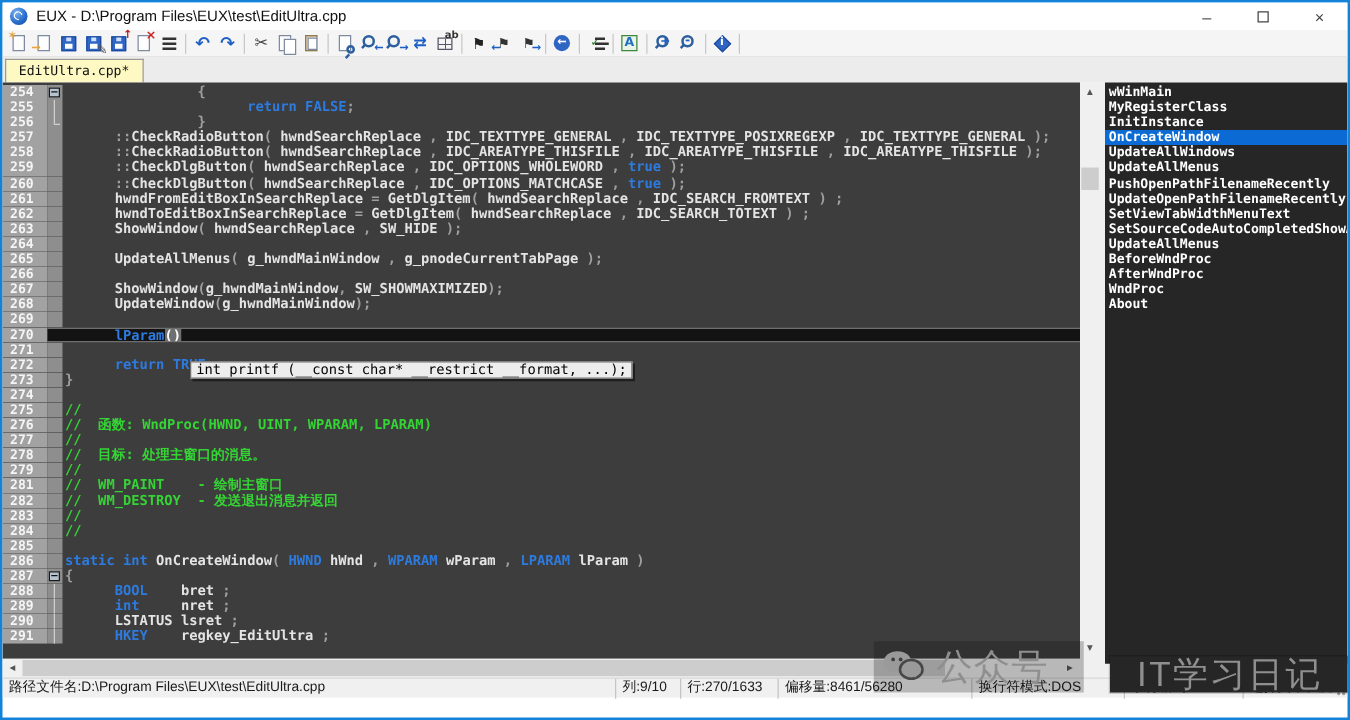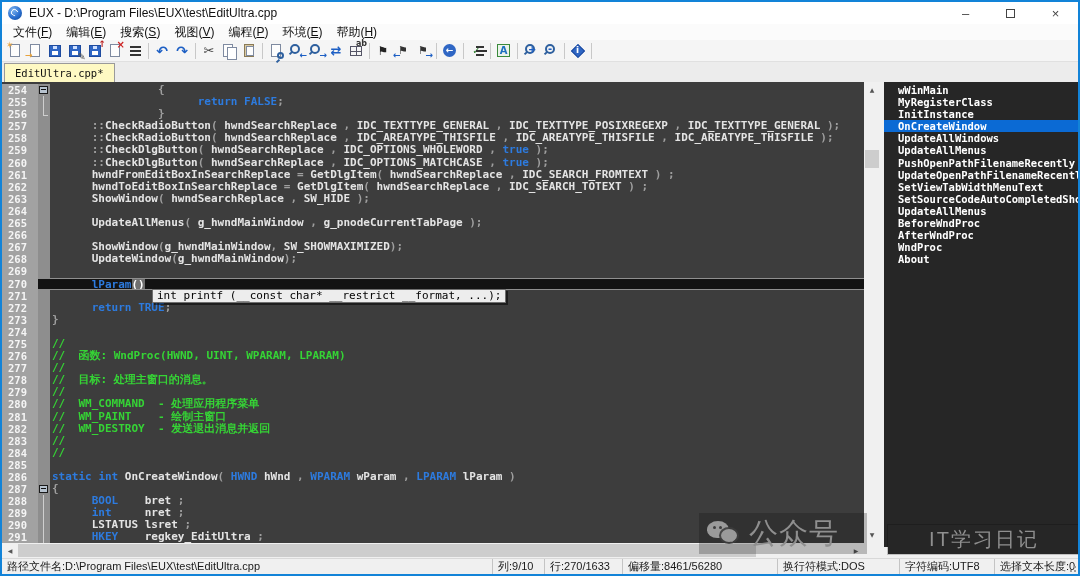--- a/index.html
+++ b/index.html
@@ -87,21 +87,21 @@
   .vscroll .bottom{position:absolute;bottom:0;left:0}
   .hscroll{height:15px;display:flex;background:#f0f0f0;align-items:center}
   .hscroll .sarrow{height:15px;line-height:15px;flex:none}
   .hthumb{height:13px;width:738px;background:#cdcdcd;flex:none}
   .htrack{flex:1}
   .hcorner{width:16px;height:15px;flex:none;background:#f0f0f0}
 
   .splitter{width:4px;flex:none;background:#f0f0f0}
   .panel{width:194px;flex:none;height:465px;background:#262626;overflow:hidden;padding-top:2px}
   .fitem{height:12.1px;line-height:12.1px;font:bold 10.5px/12.1px "DejaVu Sans Mono",monospace;color:#fff;
-    padding-left:14px;white-space:pre;overflow:hidden}
+    padding-left:3px;white-space:pre;overflow:hidden}
   .fitem.sel{background:var(--sel)}
 
   
   .statusbar{height:16px;background:#f0f0f0;border-top:1px solid #d8d8d8;display:flex;align-items:center;
     font-size:11px;color:#1a1a1a;position:relative}
   .seg{height:16px;line-height:15px;padding:0 5px;white-space:nowrap;overflow:hidden;flex:none}
   .seg + .seg{border-left:1px solid #c4c4c4}
   .seg:nth-child(1){width:490px}.seg:nth-child(2){width:52px}.seg:nth-child(3){width:78px}
   .seg:nth-child(4){width:155px}.seg:nth-child(5){width:122px}.seg:nth-child(6){width:95px}
   .seg:nth-child(7){flex:1}
@@ -109,21 +109,21 @@
     background:radial-gradient(circle 1px at 8px 8px,#9a9a9a 1px,transparent 1.5px),
                radial-gradient(circle 1px at 8px 4px,#9a9a9a 1px,transparent 1.5px),
                radial-gradient(circle 1px at 4px 8px,#9a9a9a 1px,transparent 1.5px)}
 
   
   .tooltip{position:absolute;left:150px;top:287px;z-index:6;background:#ededed;border:1px solid #6f6f6f;
     box-shadow:2px 2px 0 rgba(0,0,0,.5);font:11px/12px "DejaVu Sans Mono",monospace;color:#000;
     padding:0 4px;white-space:pre}
   .wm{position:absolute;z-index:5;color:#8f8f8f;display:flex;align-items:center;font-weight:normal}
   .wmL{left:697px;top:511px;width:168px;height:41px;background:rgba(15,15,15,.25);font-size:29px;letter-spacing:1px}
-  .wmR{left:886px;top:523px;width:192px;height:29px;background:#262626;font-size:20px;letter-spacing:2px;
+  .wmR{left:886px;top:523px;width:192px;height:29px;background:#262626;font-size:28px;letter-spacing:2px;
     justify-content:center;box-shadow:0 0 0 1px rgba(0,0,0,.2)}
   .wx{position:relative;width:38px;height:32px;flex:none;margin:0 4px 0 8px}
   .wx .b1{position:absolute;left:0;top:3px;width:22px;height:17px;background:#9a9a9a;border-radius:50% 50% 46% 46%}
   .wx .b1::after{content:"";position:absolute;left:3px;bottom:-3px;border:4px solid transparent;border-top-color:#9a9a9a}
   .wx .b2{position:absolute;left:14px;top:11px;width:16px;height:13px;background:#9a9a9a;border-radius:50%;
     box-shadow:0 0 0 2px rgba(61,61,61,.9)}
   .wx .b2::after{content:"";position:absolute;right:2px;bottom:-3px;border:3px solid transparent;border-top-color:#9a9a9a}
   .wx .e1,.wx .e2{position:absolute;width:3px;height:3px;border-radius:50%;background:#3d3d3d;top:8px}
   .wx .e1{left:6px}.wx .e2{left:12px}
 </style>
@@ -136,29 +136,20 @@
     <span class="title">EUX - D:\Program Files\EUX\test\EditUltra.cpp</span>
     <span class="wctl">
       <span class="wbtn">–</span>
       <span class="wbtn">
           <i class="maxbox"></i>
         </span>
       <span class="wbtn">×</span>
     </span>
   </div>
 
-  <div class="menubar" id="menubar">
-      <span class="mi">文件(<u>F</u>)</span>
-      <span class="mi">编辑(<u>E</u>)</span>
-      <span class="mi">搜索(<u>S</u>)</span>
-      <span class="mi">视图(<u>V</u>)</span>
-      <span class="mi">编程(<u>P</u>)</span>
-      <span class="mi">环境(<u>E</u>)</span>
-      <span class="mi">帮助(<u>H</u>)</span>
-    </div>
   <div class="toolbar" id="toolbar">
       <span class="tbi">
         <i class="pg"></i>
         <b class="ov" style="color:#e8a33d;font-size:9px;left:1px;top:-1px">✶</b>
       </span>
       <span class="tbi">
         <i class="pg"></i>
         <b class="ov" style="color:#e8a33d;font-size:9px;left:0;bottom:0">→</b>
       </span>
       <span class="tbi">
@@ -443,27 +434,20 @@
               <span class="crest">
                 <span class="fold"></span>
                 <span class="ctext"><span class="tk-c">//  目标: 处理主窗口的消息。</span></span>
               </span>
             </div>
             <div class="crow">
               <span class="lnum">279</span>
               <span class="crest">
                 <span class="fold"></span>
                 <span class="ctext"><span class="tk-c">//</span></span>
-              </span>
-            </div>
-            <div class="crow">
-              <span class="lnum">280</span>
-              <span class="crest">
-                <span class="fold"></span>
-                <span class="ctext"><span class="tk-c">//  WM_COMMAND  - 处理应用程序菜单</span></span>
               </span>
             </div>
             <div class="crow">
               <span class="lnum">281</span>
               <span class="crest">
                 <span class="fold"></span>
                 <span class="ctext"><span class="tk-c">//  WM_PAINT    - 绘制主窗口</span></span>
               </span>
             </div>
             <div class="crow">

